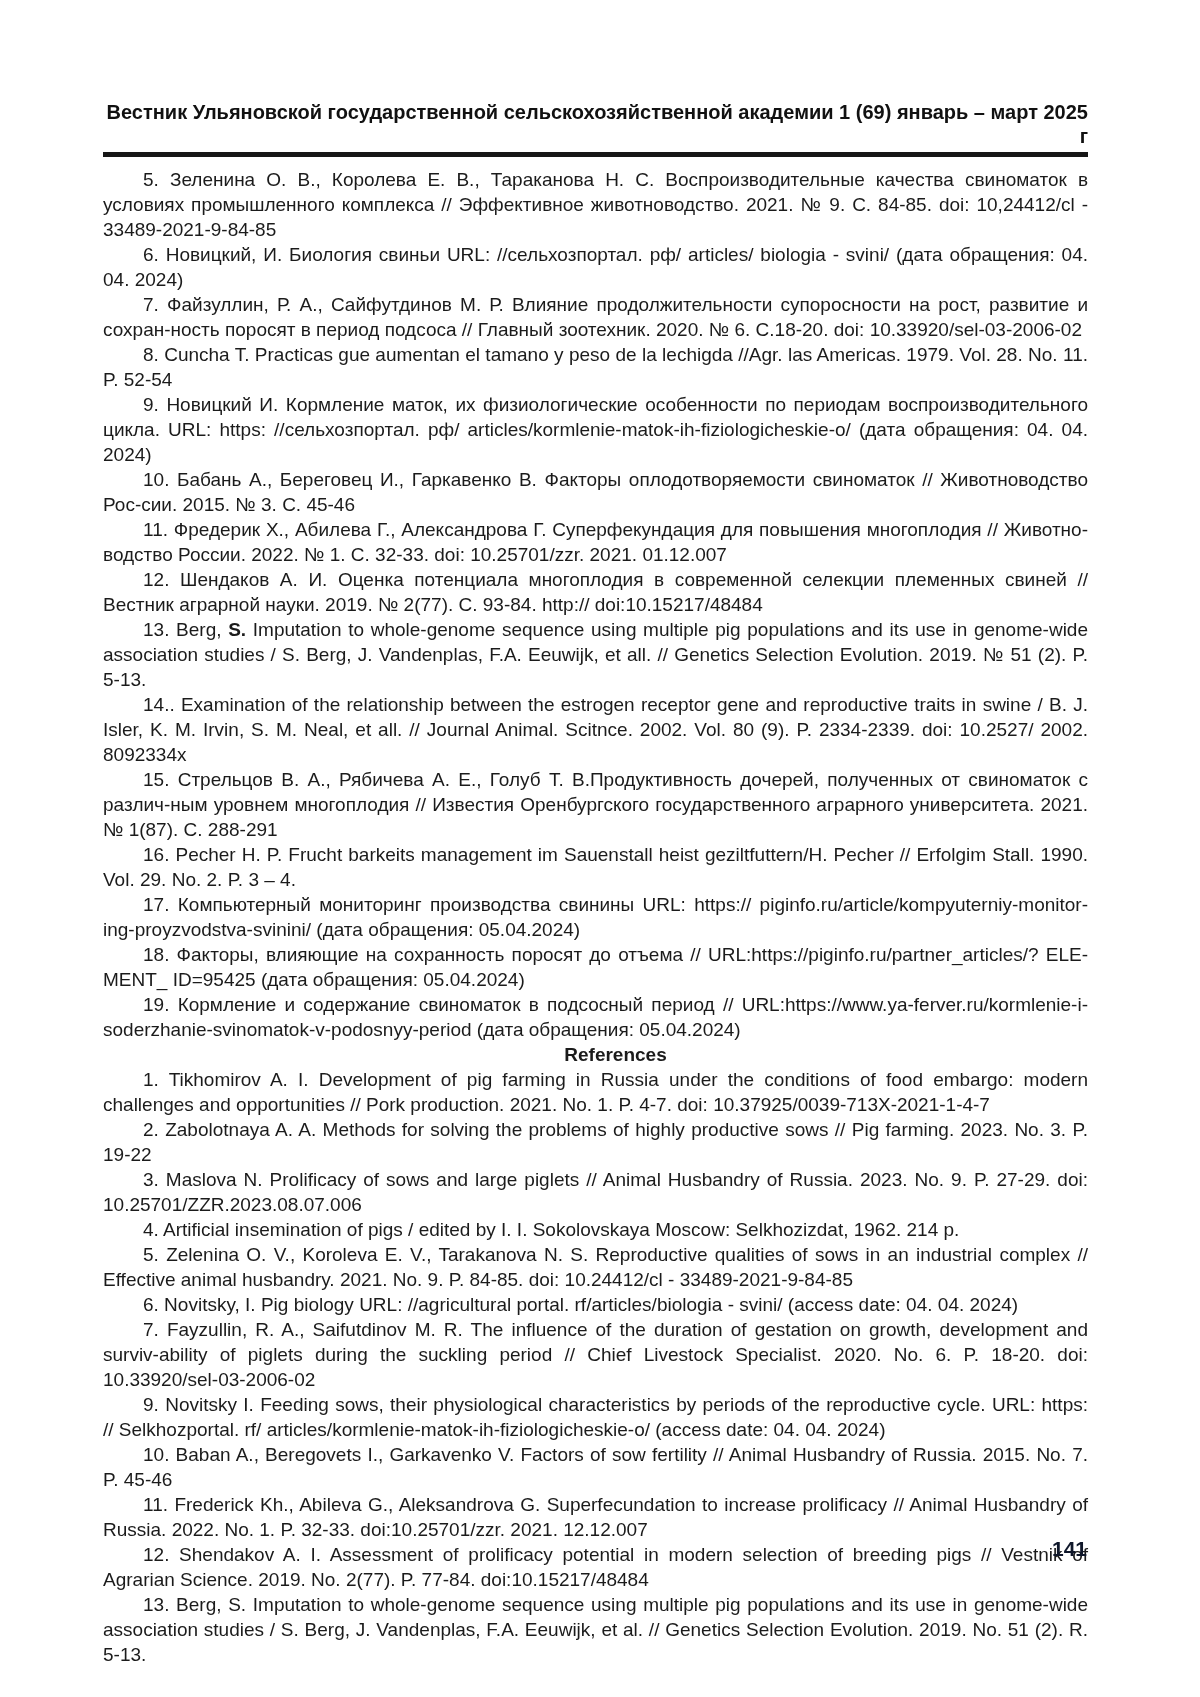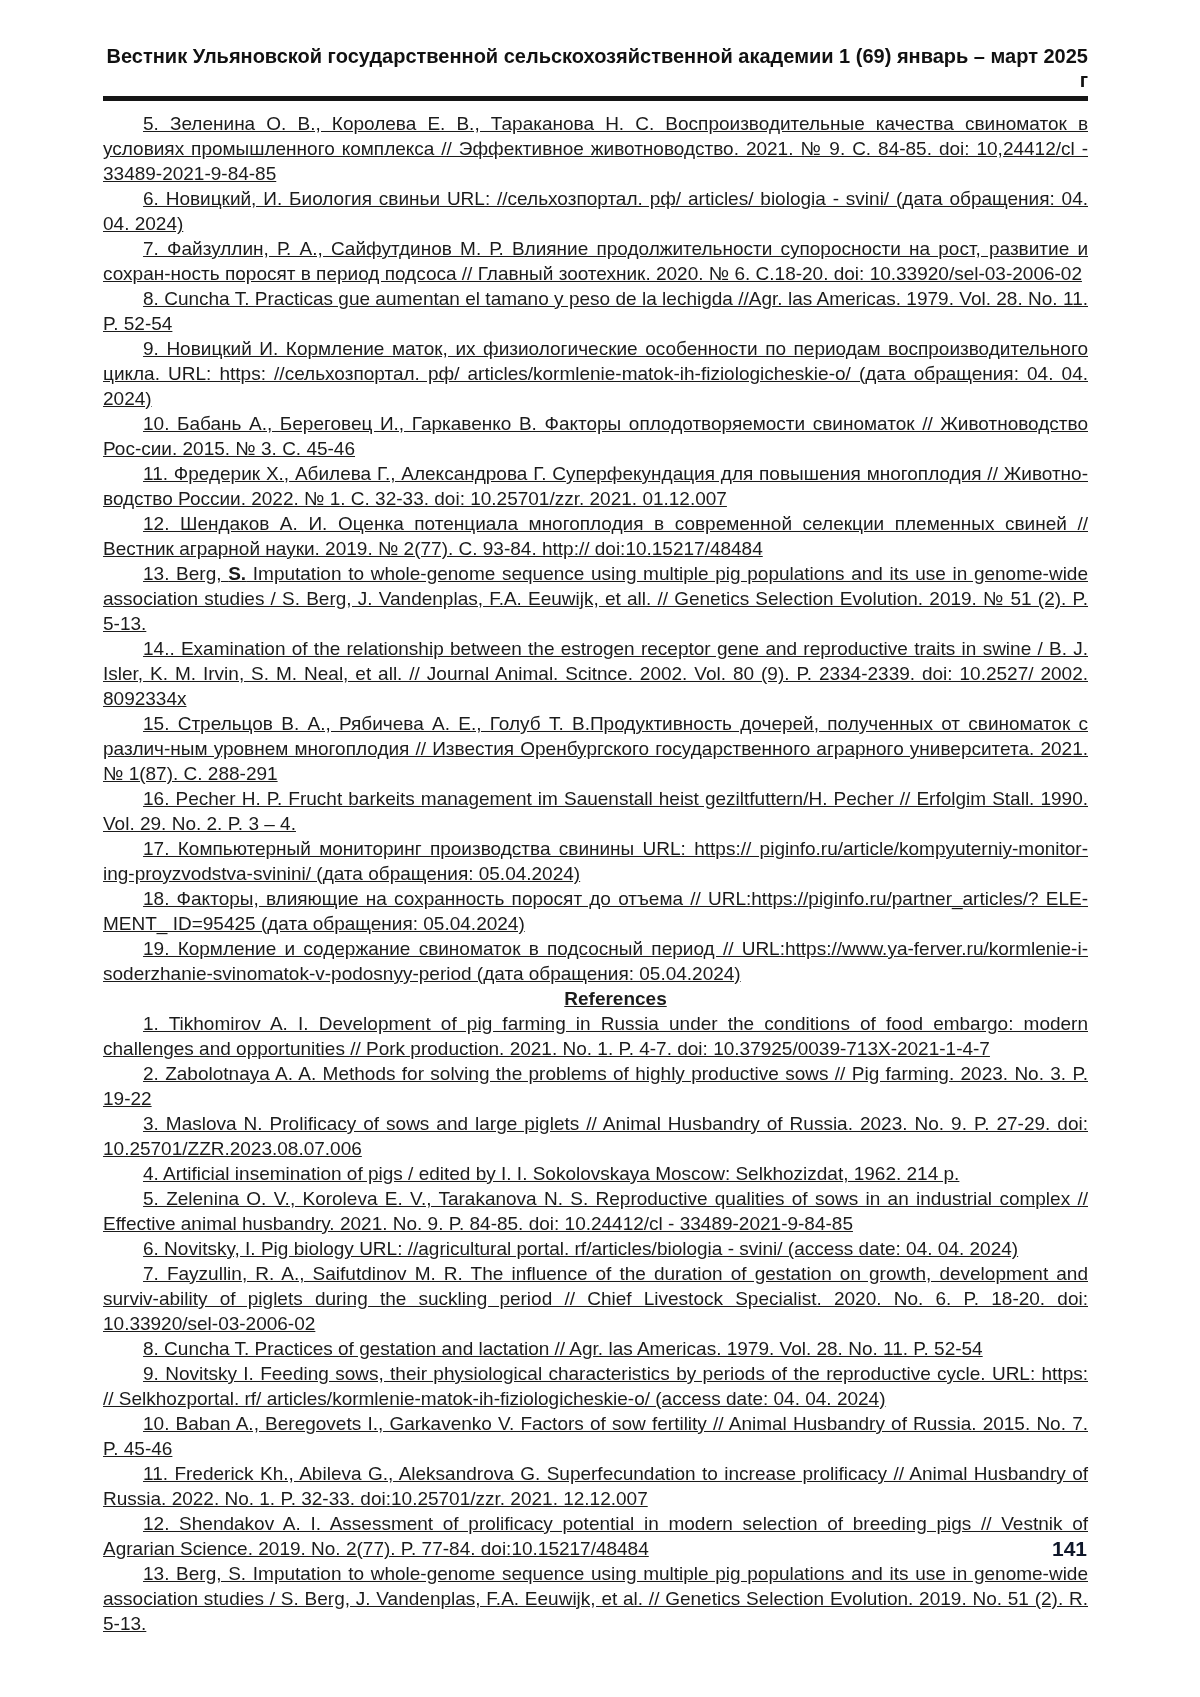--- a/index.html
+++ b/index.html
@@ -11,35 +11,35 @@
     font-family: "Liberation Sans", "DejaVu Sans", sans-serif;
     color: #1b1b1b;
   }
   .page {
     position: absolute;
     left: 103px;
     top: 0;
     width: 985px;
   }
   .header-title {
-    padding-top: 44px;
+    padding-top: 100px;
     text-align: right;
     font-weight: bold;
     font-size: 20px;
     line-height: 24px;
     color: #111;
     letter-spacing: 0;
   }
   .rule {
     margin-top: 4px;
     height: 3px;
     border-top: 3px solid #161616;
     border-bottom: 2px solid #161616;
   }
-  main { margin-top: 10px; text-decoration: underline; }
+  main { margin-top: 10px; }
   .ref {
     font-size: 19px;
     line-height: 25px;
     text-align: justify;
     text-indent: 40px;
     color: #1b1b1b;
   }
   .ref .b { font-weight: bold; }
   .ref.heading { font-weight: bold; text-align: center; }
   .pagenum {
@@ -86,21 +86,20 @@
 
     <div>
 
     <p class="ref"><span>1. Tikhomirov A. I. Development of pig farming in Russia under the conditions of food embargo: modern challenges and opportunities // Pork production. 2021. No. 1. P. 4-7. doi: 10.37925/0039-713X-2021-1-4-7</span></p>
         <p class="ref"><span>2. Zabolotnaya A. A. Methods for solving the problems of highly productive sows // Pig farming. 2023. No. 3. P. 19-22</span></p>
         <p class="ref"><span>3. Maslova N. Prolificacy of sows and large piglets // Animal Husbandry of Russia. 2023. No. 9. P. 27-29. doi: 10.25701/ZZR.2023.08.07.006</span></p>
         <p class="ref"><span>4. Artificial insemination of pigs / edited by I. I. Sokolovskaya Moscow: Selkhozizdat, 1962. 214 p.</span></p>
         <p class="ref"><span>5. Zelenina O. V., Koroleva E. V., Tarakanova N. S. Reproductive qualities of sows in an industrial complex // Effective animal husbandry. 2021. No. 9. P. 84-85. doi: 10.24412/cl - 33489-2021-9-84-85</span></p>
         <p class="ref"><span>6. Novitsky, I. Pig biology URL: //agricultural portal. rf/articles/biologia - svini/ (access date: 04. 04. 2024)</span></p>
         <p class="ref"><span>7. Fayzullin, R. A., Saifutdinov M. R. The influence of the duration of gestation on growth, development and surviv-ability of piglets during the suckling period // Chief Livestock Specialist. 2020. No. 6. P. 18-20. doi: 10.33920/sel-03-2006-02</span></p>
-        <p class="ref"><span>8. Cuncha T. Practices of gestation and lactation // Agr. las Americas. 1979. Vol. 28. No. 11. P. 52-54</span></p>
         <p class="ref"><span>9. Novitsky I. Feeding sows, their physiological characteristics by periods of the reproductive cycle. URL: https: // Selkhozportal. rf/ articles/kormlenie-matok-ih-fiziologicheskie-o/ (access date: 04. 04. 2024)</span></p>
         <p class="ref"><span>10. Baban A., Beregovets I., Garkavenko V. Factors of sow fertility // Animal Husbandry of Russia. 2015. No. 7. P. 45-46</span></p>
         <p class="ref"><span>11. Frederick Kh., Abileva G., Aleksandrova G. Superfecundation to increase prolificacy // Animal Husbandry of Russia. 2022. No. 1. P. 32-33. doi:10.25701/zzr. 2021. 12.12.007</span></p>
         <p class="ref"><span>12. Shendakov A. I. Assessment of prolificacy potential in modern selection of breeding pigs // Vestnik of Agrarian Science. 2019. No. 2(77). P. 77-84. doi:10.15217/48484</span></p>
         <p class="ref"><span>13. Berg, S. Imputation to whole-genome sequence using multiple pig populations and its use in genome-wide association studies / S. Berg, J. Vandenplas, F.A. Eeuwijk, et al. // Genetics Selection Evolution. 2019. No. 51 (2). R. 5-13.</span></p>
       </div>
 
   </main>
 
 </div>

